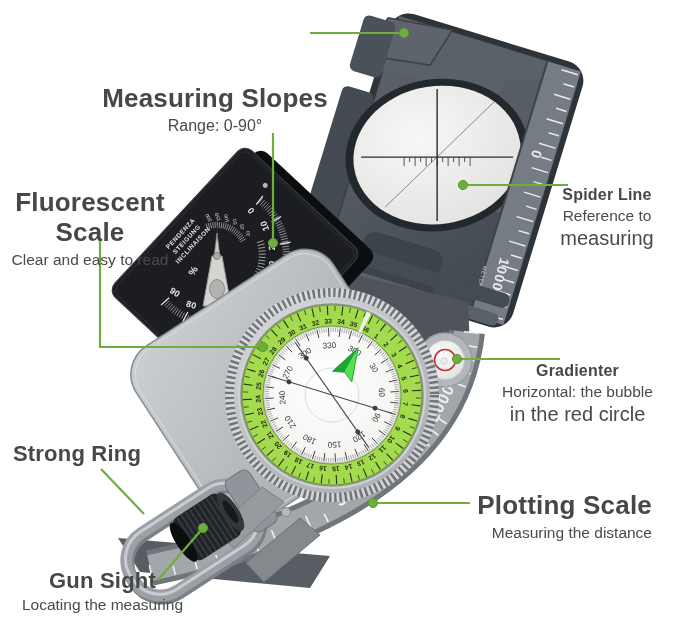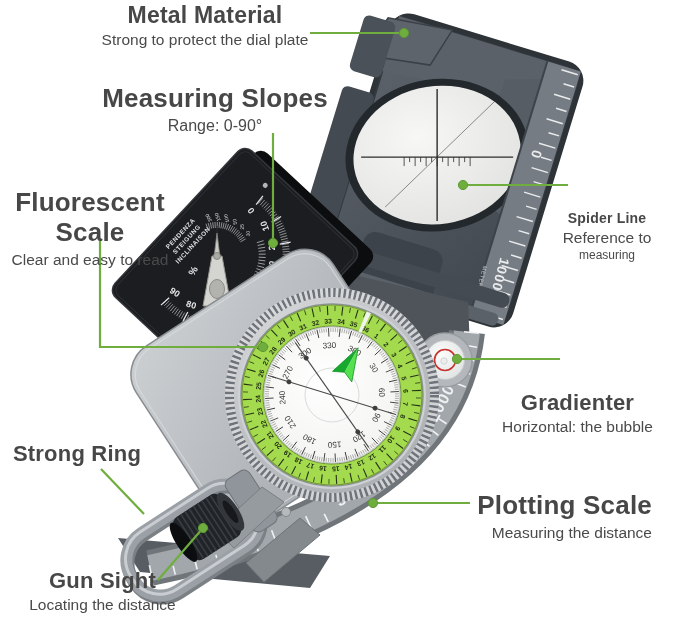--- a/index.html
+++ b/index.html
@@ -3,21 +3,21 @@
 <meta charset="utf-8">
 <style>
   html,body{margin:0;padding:0;background:#fff;}
   .stage{position:relative;width:679px;height:619px;background:#ffffff;overflow:hidden;
          font-family:"Liberation Sans",sans-serif;}
   .scene{position:absolute;left:0;top:0;}
   .overlay{position:absolute;left:0;top:0;pointer-events:none;}
   .ann{position:absolute;text-align:center;color:#484848;}
   .ann-title{font-weight:bold;font-size:26px;color:#474747;letter-spacing:.2px;line-height:1.15;}
   .ann-sub{font-size:15.5px;color:#4a4a4a;line-height:1.28;margin-top:2px;}
-  .ann-sub2{font-size:12px;color:#4a4a4a;line-height:1.28;}
+  .ann-sub2{font-size:20px;color:#4a4a4a;line-height:1.28;}
 </style>
 </head>
 <body>
 
 <div class="stage">
 
 <svg class="scene" width="679" height="619" viewBox="0 0 679 619">
   <defs>
     <linearGradient id="lidGrad" x1="0" y1="0" x2="1" y2="1">
       <stop offset="0" stop-color="#5d646b"></stop>
@@ -743,53 +743,50 @@
     <circle cx="404" cy="33" r="4.6"></circle>
     <circle cx="273" cy="243" r="4.6"></circle>
     <circle cx="263" cy="347" r="4.6"></circle>
     <circle cx="463" cy="185" r="4.6"></circle>
     <circle cx="457" cy="359" r="4.6"></circle>
     <circle cx="373" cy="503" r="4.6"></circle>
     <circle cx="203" cy="528" r="4.6"></circle>
   </g>
 </svg>
 
-<div class="ann" style="left:40px;top:2px;width:330px;">
-  <div class="ann-title" style="font-size:23px;">Metal Material</div>
-  <div class="ann-sub">Strong to protect the dial plate</div>
-</div>
 
 <div class="ann" style="left:65px;top:84px;width:300px;">
   <div class="ann-title">Measuring Slopes</div>
   <div class="ann-sub" style="font-size:16px;">Range: 0-90°</div>
 </div>
 
 <div class="ann" style="left:0px;top:188px;width:180px;">
   <div class="ann-title">Fluorescent Scale</div>
   <div class="ann-sub">Clear and easy to read</div>
 </div>
 
 <div class="ann" style="left:535px;top:186px;width:144px;">
-  <div class="ann-title" style="font-size:14px;margin-top:24px;">Spider Line</div>
+  <div class="ann-title" style="font-size:16px;">Spider Line</div>
   <div class="ann-sub">Reference to</div>
   <div class="ann-sub2">measuring</div>
 </div>
 
 <div class="ann" style="left:476px;top:362px;width:203px;">
-  <div class="ann-title" style="font-size:22px;margin-top:28px;">Gradienter</div>
+  <div class="ann-title" style="font-size:16px;">Gradienter</div>
   <div class="ann-sub">Horizontal: the bubble</div>
+  <div class="ann-sub2">in the red circle</div>
 </div>
 
 <div class="ann" style="left:6px;top:441px;width:142px;">
   <div class="ann-title" style="font-size:22px;">Strong Ring</div>
 </div>
 
 <div class="ann" style="left:438px;top:491px;width:214px;text-align:right;">
   <div class="ann-title">Plotting Scale</div>
   <div class="ann-sub">Measuring the distance</div>
 </div>
 
 <div class="ann" style="left:15px;top:568px;width:175px;">
   <div class="ann-title" style="font-size:22px;text-align:center;">Gun Sight</div>
-  <div class="ann-sub">Locating the distance</div>
+  <div class="ann-sub">Locating the measuring</div>
 </div>
 
 </div>
 
 </body></html>

